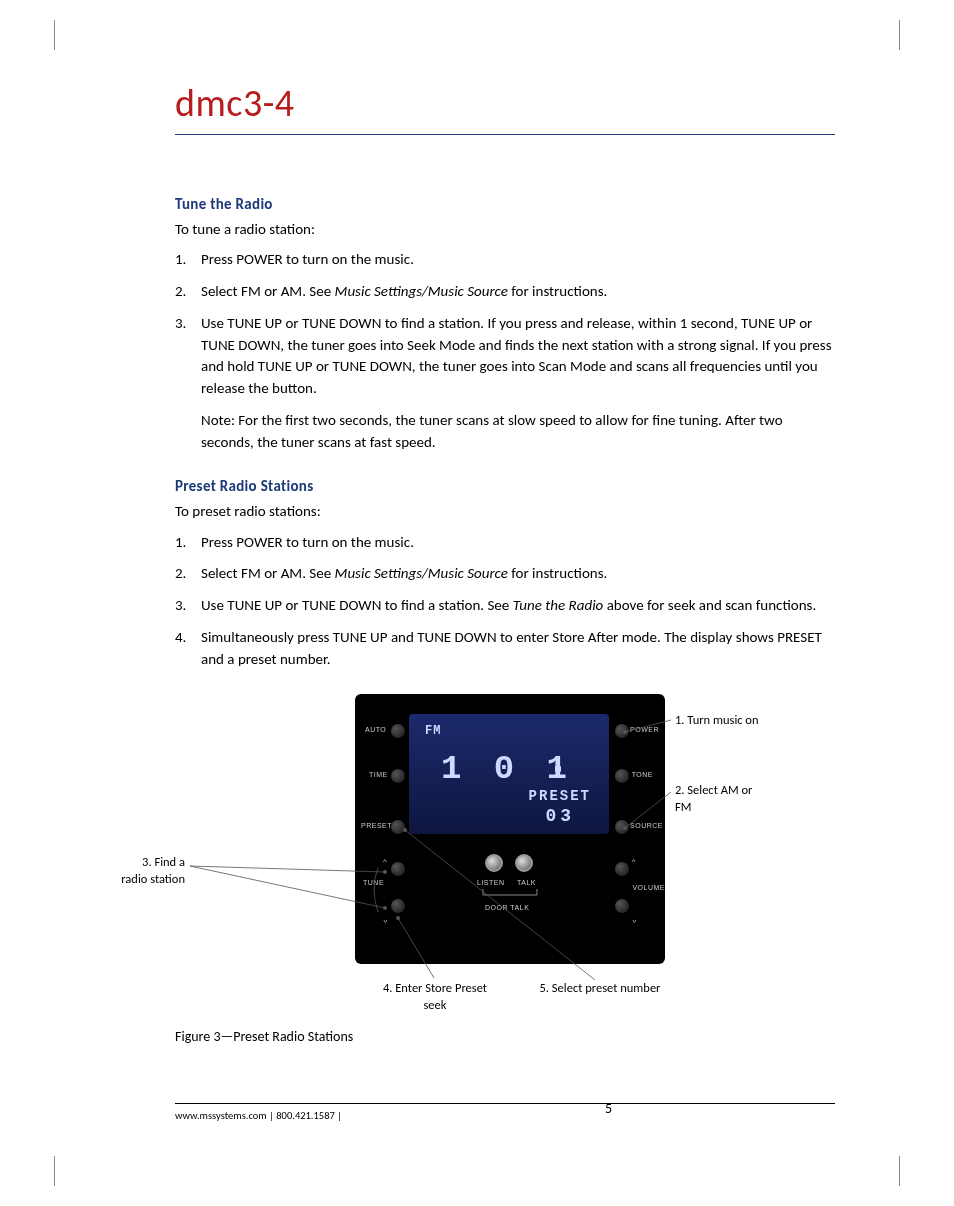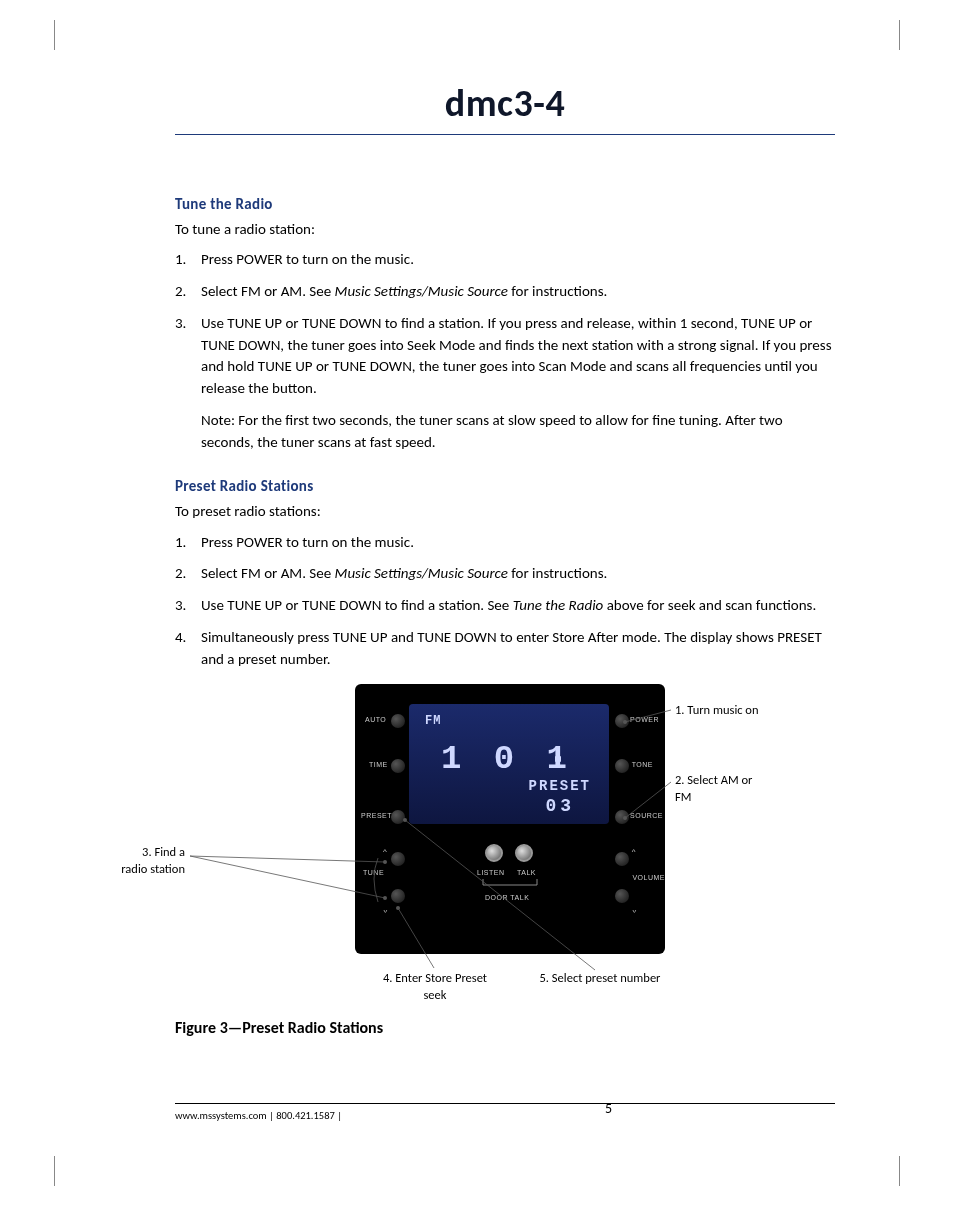--- a/index.html
+++ b/index.html
@@ -12,24 +12,24 @@
     color: #000;
   }
   .crop-top-left { position: absolute; top: 20px; left: 45px; width: 10px; height: 30px; border-right: 1px solid #888; }
   .crop-top-right { position: absolute; top: 20px; right: 45px; width: 10px; height: 30px; border-left: 1px solid #888; }
   .crop-bot-left { position: absolute; bottom: 20px; left: 45px; width: 10px; height: 30px; border-right: 1px solid #888; }
   .crop-bot-right { position: absolute; bottom: 20px; right: 45px; width: 10px; height: 30px; border-left: 1px solid #888; }
 
   .page { position: absolute; top: 80px; left: 175px; width: 660px; }
 
   .product-title {
-    text-align: center;
+    text-align: left;
     font-size: 38px;
-    color: #0f172a;
-    font-weight: 700;
+    color: #b91c1c;
+    font-weight: 400;
     padding-bottom: 8px;
     border-bottom: 1px solid #1e3a7a;
     margin-bottom: 60px;
     letter-spacing: 0.5px;
   }
 
   .section-heading {
     color: #1e3a7a;
     font-weight: 700;
     font-size: 15px;
@@ -45,21 +45,21 @@
     font-size: 15px;
     line-height: 1.45;
     margin-bottom: 10px;
     padding-left: 26px;
     position: relative;
   }
   ol li::before { content: counter(item) "."; position: absolute; left: 0; }
   ol li .sub { margin-top: 10px; display: block; }
   .italic { font-style: italic; }
 
-  .figure-wrap { position: relative; margin-top: 14px; height: 330px; }
+  .figure-wrap { position: relative; margin-top: 24px; height: 330px; }
 
   .panel {
     position: absolute;
     left: 180px; top: 0;
     width: 310px; height: 270px;
     background: #000;
     border-radius: 6px;
   }
   .lcd {
     position: absolute;
@@ -78,21 +78,21 @@
 
   .btn { position: absolute; width: 14px; height: 14px; background: radial-gradient(circle at 35% 35%, #555, #111); border-radius: 50%; }
   .btn-lg { width: 18px; height: 18px; background: radial-gradient(circle at 35% 35%, #ddd, #555); border: 2px solid #999; }
   .plabel { position: absolute; color: #ccc; font-size: 7px; letter-spacing: 0.5px; font-family: Arial, sans-serif; }
 
   .callout { position: absolute; font-size: 12.5px; line-height: 1.3; }
   .callout-right { text-align: left; }
   .callout-left { text-align: right; }
   .callout-bot { text-align: center; }
 
-  .fig-caption { font-size: 16px; font-weight: 700; margin-top: 4px; }
+  .fig-caption { font-size: 14px; font-weight: 400; margin-top: 4px; }
 
   .footer {
     position: absolute;
     bottom: 84px;
     left: 175px;
     width: 660px;
     border-top: 1px solid #000;
     padding-top: 5px;
     font-size: 10.5px;
     display: flex;

